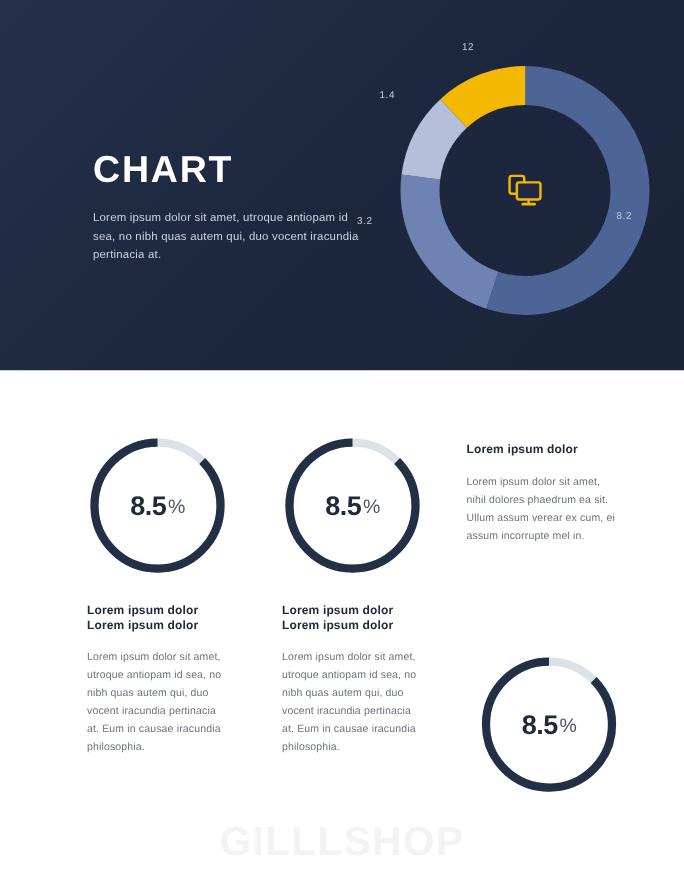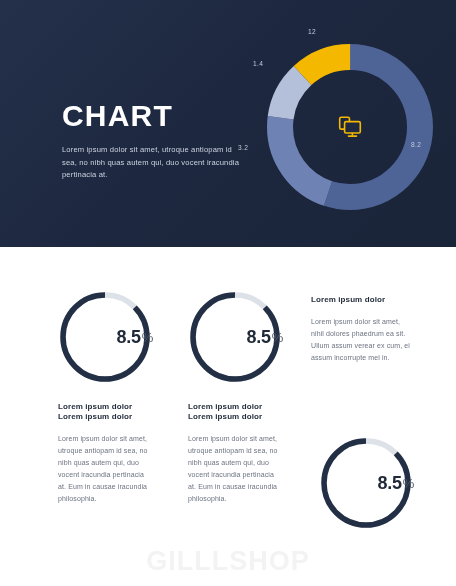--- a/index.html
+++ b/index.html
@@ -26,21 +26,21 @@
     overflow: hidden;
   }
 
   #hero-text {
     position: absolute;
     left: 62px;
     top: 101px;
     width: 185px;
   }
   #hero-title {
-    font-size: 30px;
+    font-size: 25px;
     font-weight: 700;
     letter-spacing: 1.2px;
     color: #ffffff;
     margin: 0 0 13px 0;
     line-height: 1;
   }
   #hero-body {
     font-size: 7.6px;
     line-height: 1.65;
     color: #ccd3e0;
@@ -89,21 +89,21 @@
   }
 
   .ring-block { position: absolute; }
   .ring-svg { display: block; }
   .ring-value {
     position: absolute;
     left: 0; top: 0;
     width: 100%; height: 100%;
     display: flex;
     align-items: center;
-    justify-content: flex-end;
+    justify-content: center;
     font-size: 18px;
     font-weight: 700;
     color: #1f2937;
     letter-spacing: -0.3px;
   }
   .ring-value .pct {
     font-size: 13px;
     font-weight: 400;
     color: #4b5563;
     margin-left: 1px;

